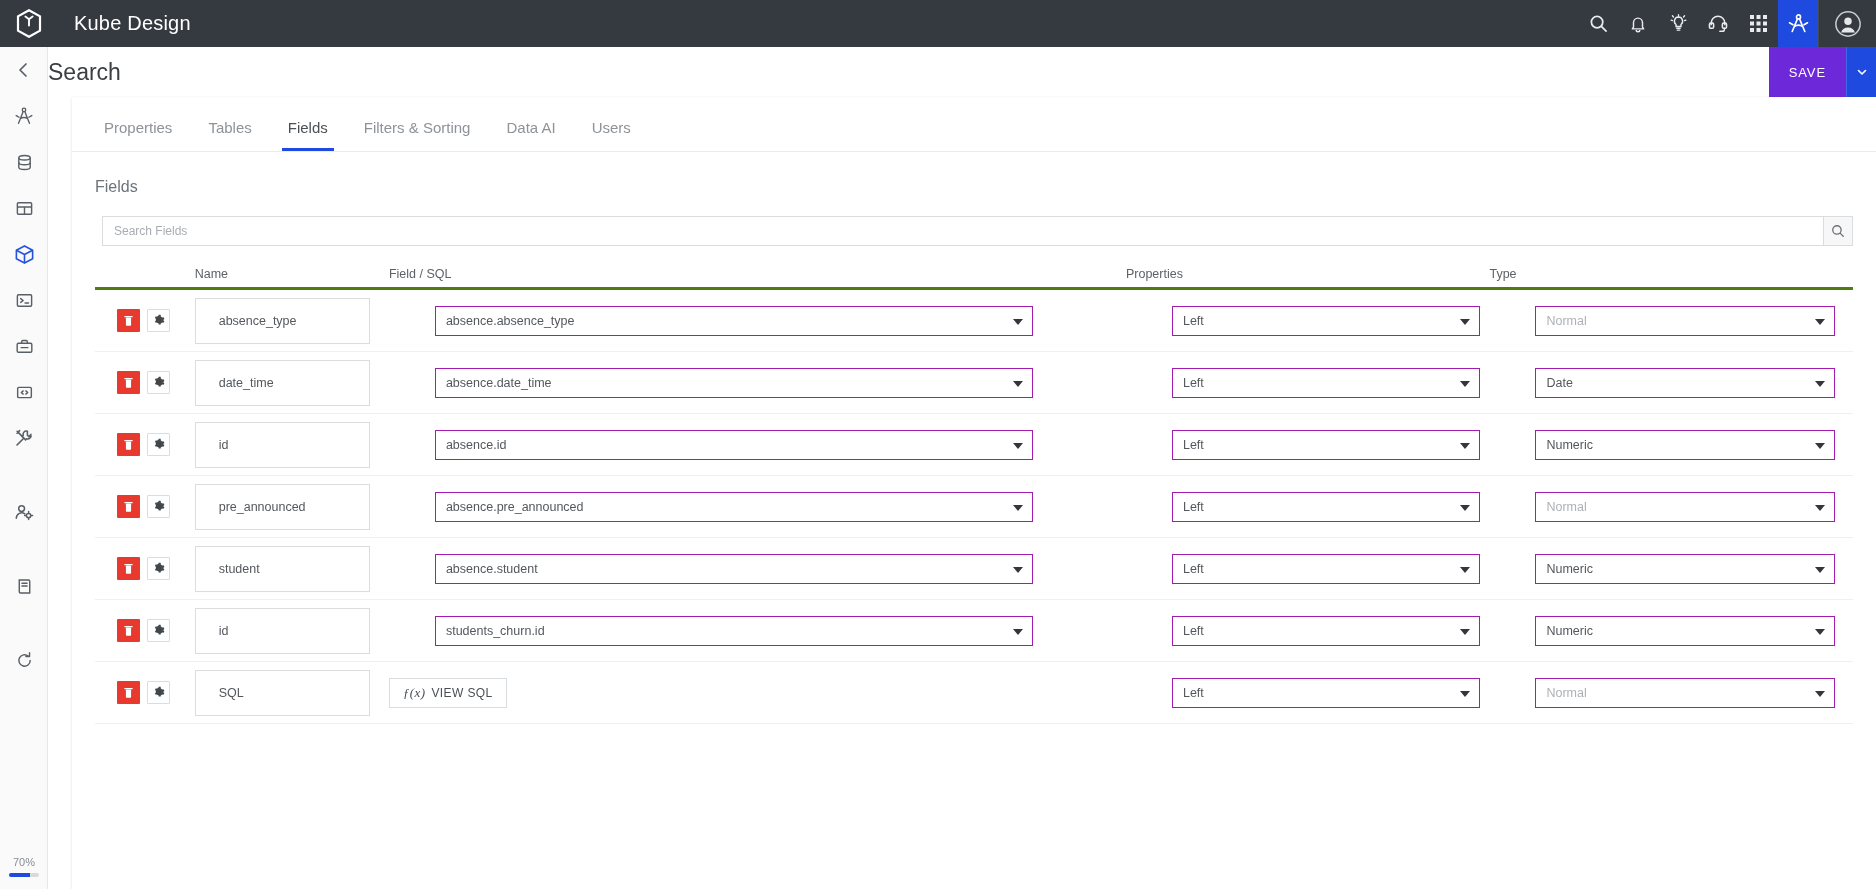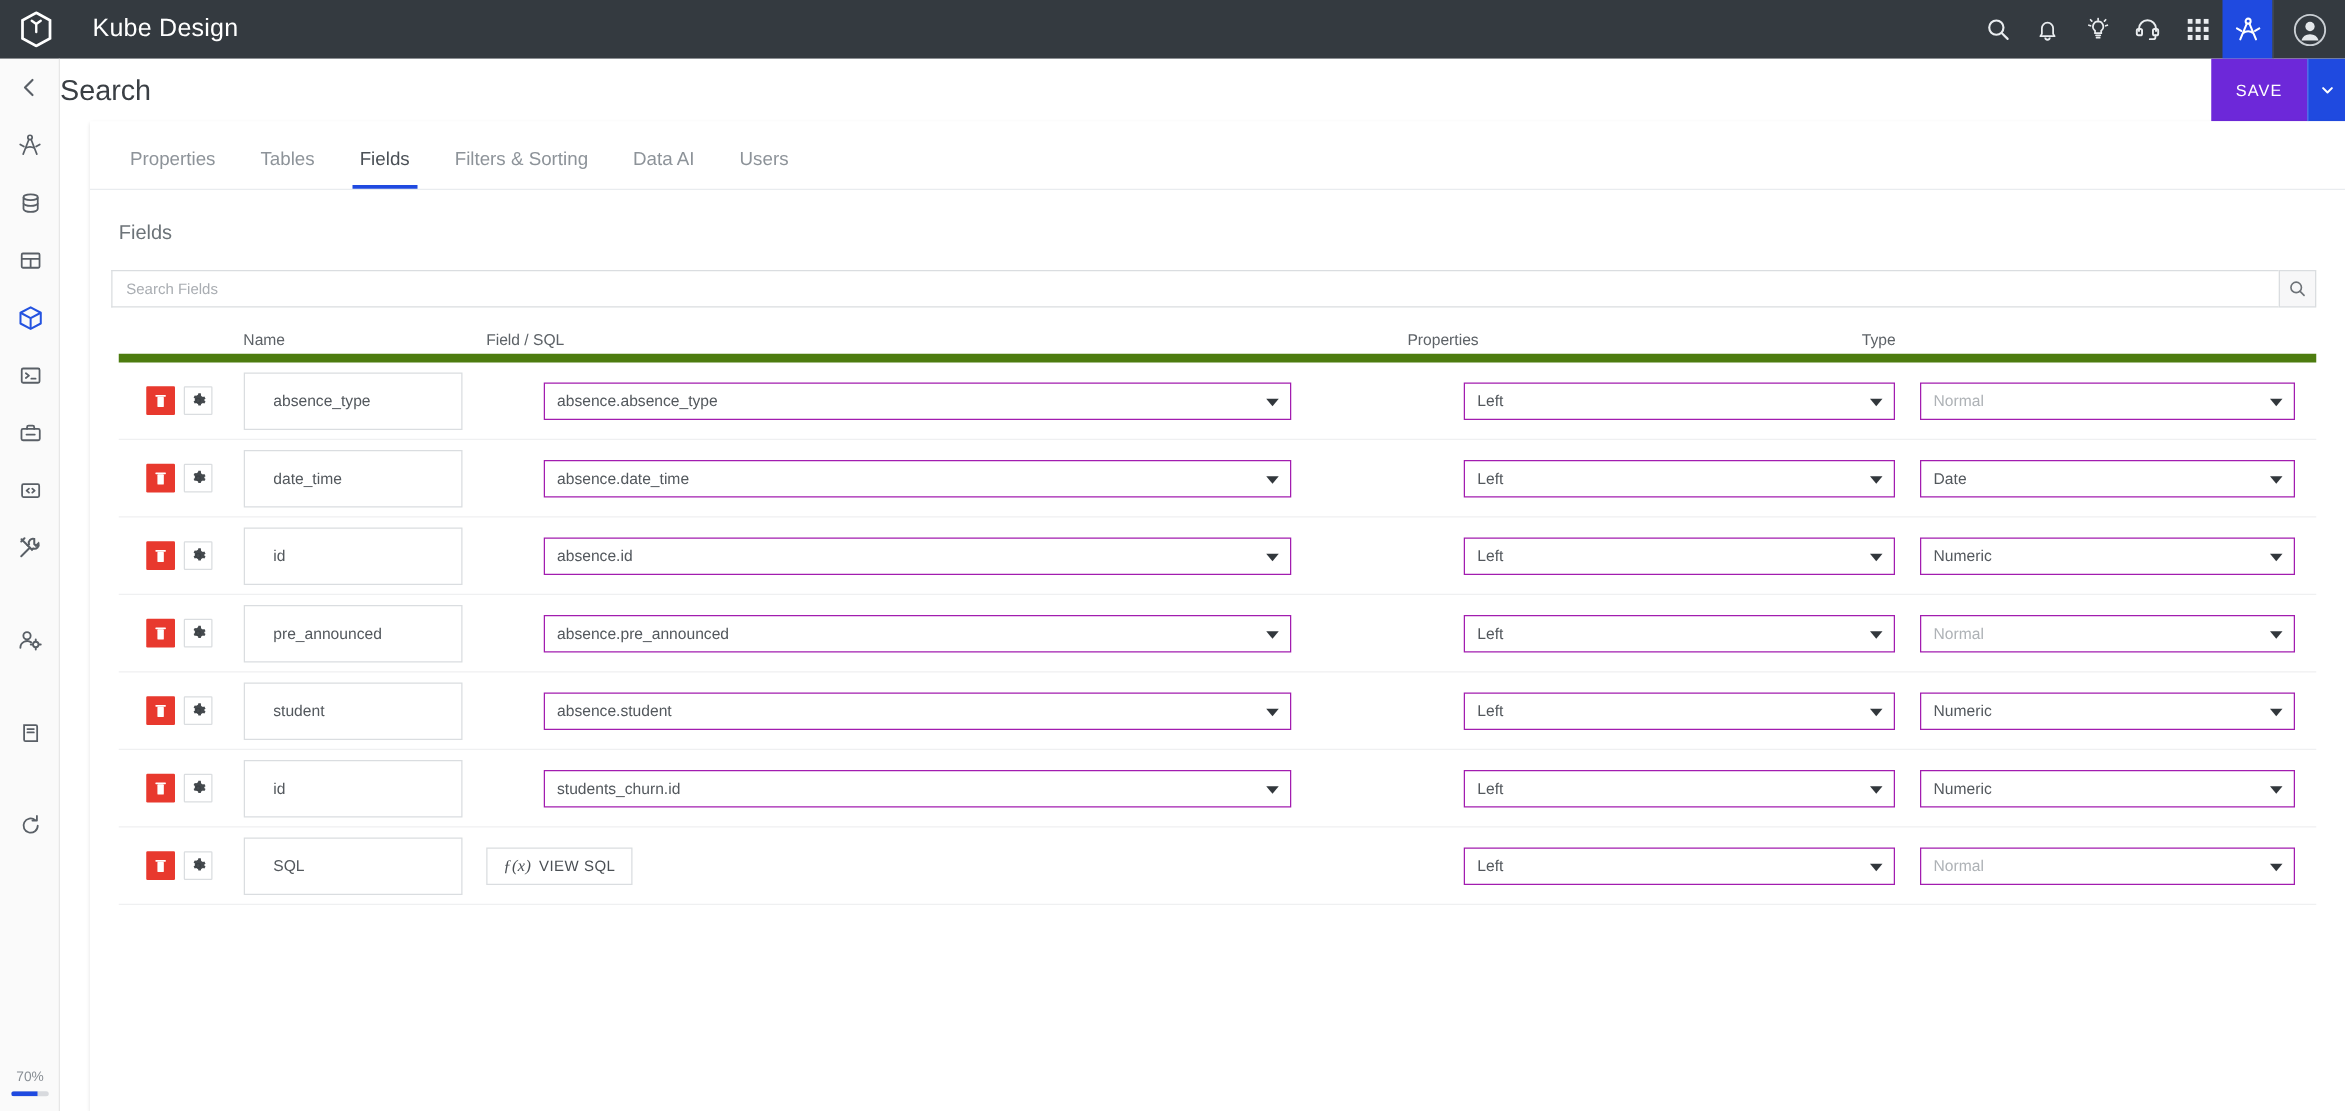--- a/index.html
+++ b/index.html
@@ -115,41 +115,41 @@
     height: 3px; background: #1f4ae0;
   }
 
   .section-title {
     font-size: 16px; color: #6c7378;
     margin: 26px 0 0 23px;
   }
 
   
   .searchrow {
-    display: flex; margin: 20px 23px 0 17px; align-items: flex-end;
+    display: flex; margin: 20px 23px 0 30px; align-items: flex-end;
   }
   .search-input {
     flex: 1; height: 30px;
     border: 1px solid #dadde0; border-right: none;
     font-family: inherit; font-size: 12px; color: #55595e;
     padding: 0 11px; outline: none; background: #fff;
   }
   .search-input::placeholder { color: #a9adb2; }
   .search-go {
     width: 30px; height: 30px;
     border: 1px solid #dadde0; background: #f7f7f8;
     display: flex; align-items: center; justify-content: center;
     color: #6d7277; cursor: pointer;
   }
 
   
   .tbl { margin: 14px 23px 0 23px; position: relative; }
   .thead {
     display: flex; align-items: center;
-    height: 30px; border-bottom: 7px solid #4d7c0f;
+    height: 30px; border-bottom: 3px solid #4d7c0f;
     font-size: 12.5px; color: #5d6267;
   }
   .trow {
     display: flex; align-items: center;
     height: 62px; border-bottom: 1px solid #eff0f1;
   }
   .c-ctl   { width: 100px; padding-left: 22px; display: flex; gap: 7px; }
   .c-name  { width: 195px; }
   .c-sql   { width: 740px; }
   .c-orient{ width: 365px; }
@@ -173,21 +173,21 @@
     padding: 0 23px; outline: none;
   }
   .sel {
     height: 30px; position: relative;
     border: 1px solid #a21caf; background: #fff;
     display: flex; align-items: center;
     font-size: 12.5px; color: #53585d;
     padding: 0 10px; cursor: pointer; margin-left: 46px;
   }
   .sel.w-sql    { width: 598px; }
-  .sel.w-orient { width: 345px; }
+  .sel.w-orient { width: 308px; }
   .sel.w-type   { width: 300px; }
   .sel.ph { color: #aeb2b6; }
   .sel .car {
     position: absolute; right: 9px; top: 50%;
     width: 0; height: 0; margin-top: -2px;
     border-left: 5px solid transparent;
     border-right: 5px solid transparent;
     border-top: 6px solid #32373c;
   }
   .viewsql {

